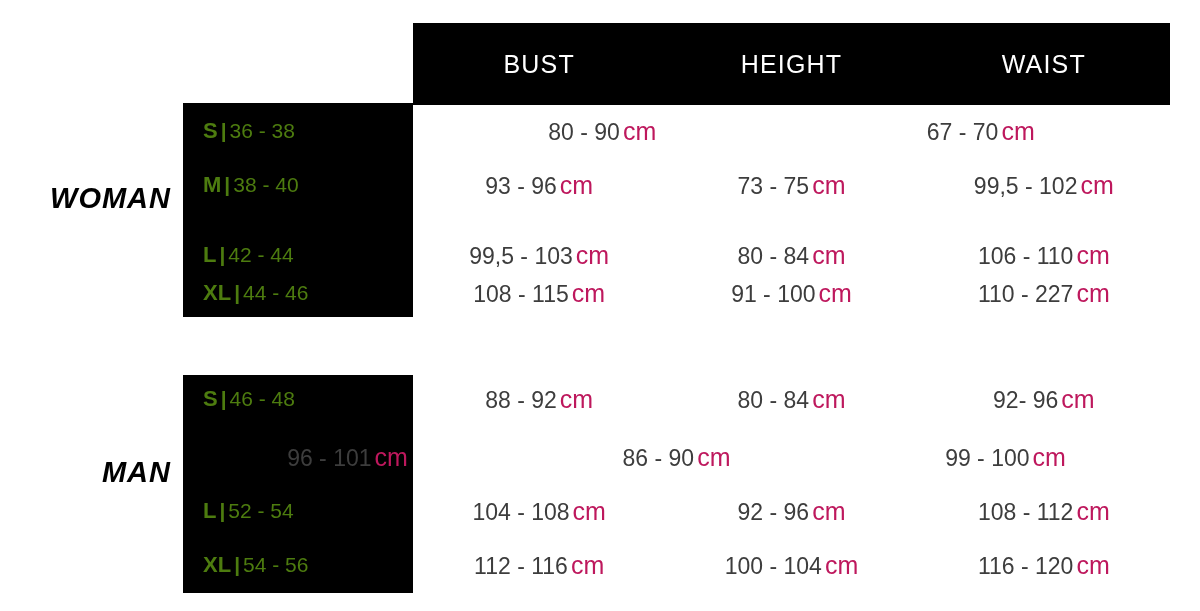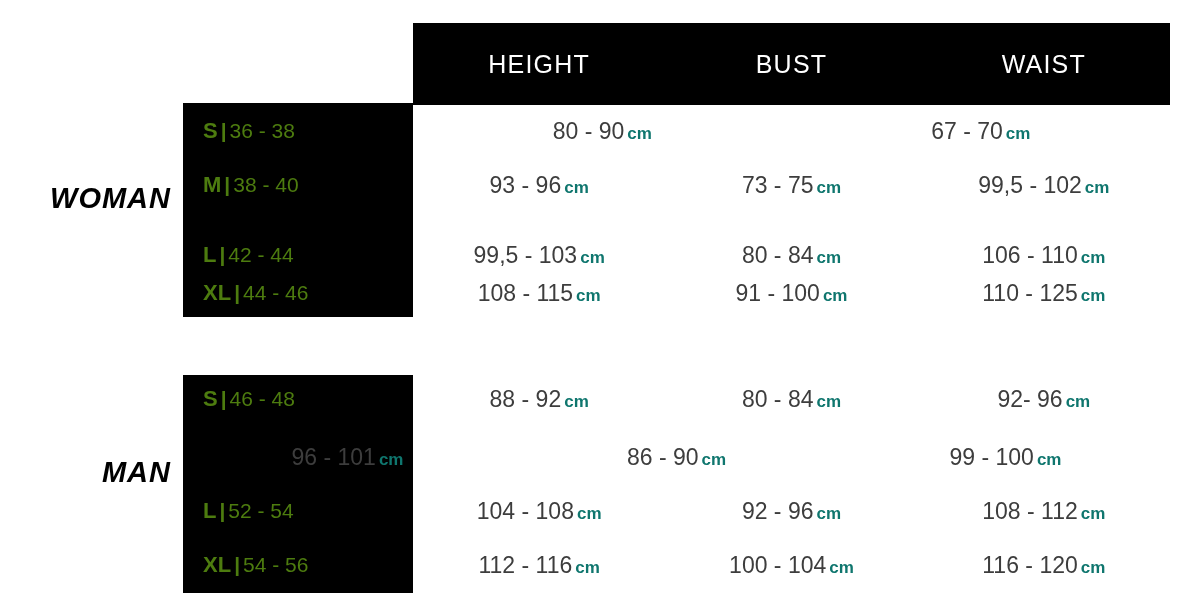--- a/index.html
+++ b/index.html
@@ -114,36 +114,36 @@
     color: #4c4c4c;
     font-size: 22px;
     white-space: nowrap;
   }
   .cell-val .num {
     font-weight: normal;
     color: #3d3d3d;
     font-size: 23px;
   }
   .cell-val .unit {
-    font-weight: 700;
-    color: #0f766e;
-    font-size: 17px;
+    font-weight: 400;
+    color: #be185d;
+    font-size: 25px;
     padding-left: 3px;
   }
 </style>
 </head>
 <body>
 
 <div class="sheet">
 
   <div class="hdr-block"></div>
 
   <div class="hdr-row">
+    <div class="hdr-cell">BUST</div>
     <div class="hdr-cell">HEIGHT</div>
-    <div class="hdr-cell">BUST</div>
     <div class="hdr-cell">WAIST</div>
   </div>
 
   <div class="size-block woman"></div>
 
   <div class="size-block man"></div>
 
   <div class="group-label woman">WOMAN</div>
   <div class="group-label man">MAN</div>
 
@@ -193,21 +193,21 @@
     <div class="cell-size">
       <span class="sz">XL</span><span class="sep">|</span><span class="eu">44 - 46</span>
     </div>
     <div class="cell-val">
       <span class="num">108 - 115</span><span class="unit">cm</span>
     </div>
     <div class="cell-val">
       <span class="num">91 - 100</span><span class="unit">cm</span>
     </div>
     <div class="cell-val">
-      <span class="num">110 - 125</span><span class="unit">cm</span>
+      <span class="num">110 - 227</span><span class="unit">cm</span>
     </div>
   </div>
 
   <div class="row" style="top:372px">
     <div class="cell-size">
       <span class="sz">S</span><span class="sep">|</span><span class="eu">46 - 48</span>
     </div>
     <div class="cell-val">
       <span class="num">88 - 92</span><span class="unit">cm</span>
     </div>

